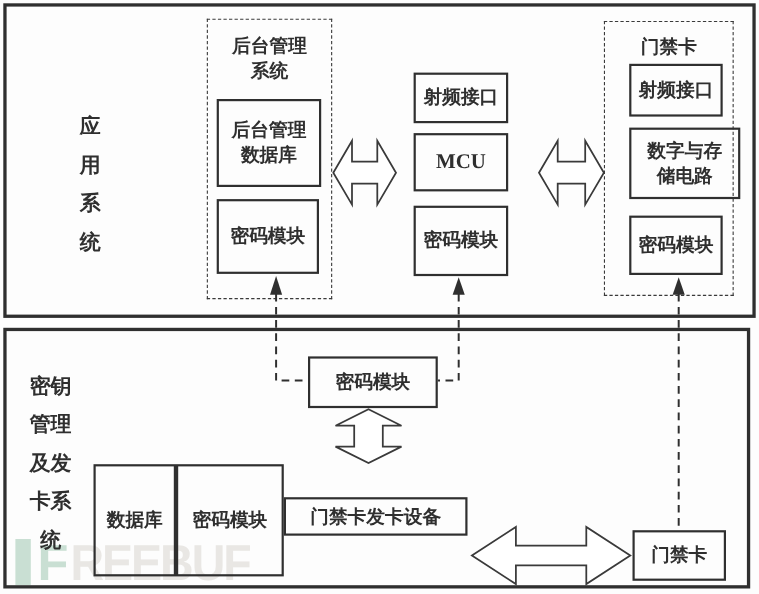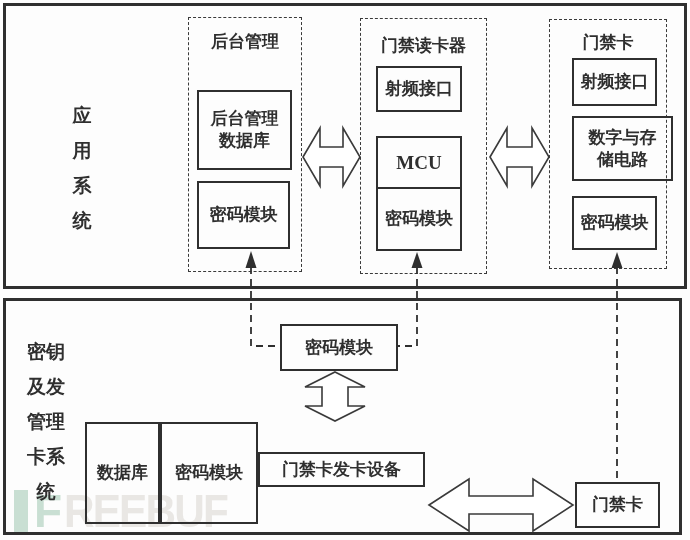--- a/index.html
+++ b/index.html
@@ -50,48 +50,44 @@
 
     <div class="vlabel" style="left:70px;top:98px;width:24px;">
       <div>应</div>
       <div>用</div>
       <div>系</div>
       <div>统</div>
     </div>
 
     <div class="vlabel" style="left:24px;top:334px;width:44px;">
       <div>密钥</div>
+      <div>管理</div>
       <div>及发</div>
-      <div>管理</div>
       <div>卡系</div>
       <div>统</div>
     </div>
 
     <div class="dgroup" style="left:188px;top:17px;width:114px;height:255px;">
       <div class="gtitle" style="margin-top:12px;">
         <div>后台管理</div>
+        <div>系统</div>
       </div>
     </div>
     <div class="box" style="left:197px;top:90px;width:95px;height:80px;">
       <div>后台管理</div>
       <div>数据库</div>
     </div>
     <div class="box" style="left:197px;top:181px;width:93px;height:68px;">
       <div>密码模块</div>
     </div>
 
-    <div class="dgroup" style="left:360px;top:18px;width:127px;height:256px;">
-      <div class="gtitle" style="margin-top:15px;">
-        <div>门禁读卡器</div>
-      </div>
-    </div>
     <div class="box" style="left:376px;top:66px;width:86px;height:46px;">
       <div>射频接口</div>
     </div>
-    <div class="box" style="left:376px;top:136px;width:86px;height:53px;font-size:19px;">
+    <div class="box" style="left:376px;top:121px;width:86px;height:53px;font-size:19px;">
       <div>MCU</div>
     </div>
     <div class="box" style="left:376px;top:187px;width:86px;height:64px;">
       <div>密码模块</div>
     </div>
 
     <div class="dgroup" style="left:549px;top:19px;width:118px;height:250px;">
       <div class="gtitle" style="margin-top:11px;">
         <div>门禁卡</div>
       </div>

